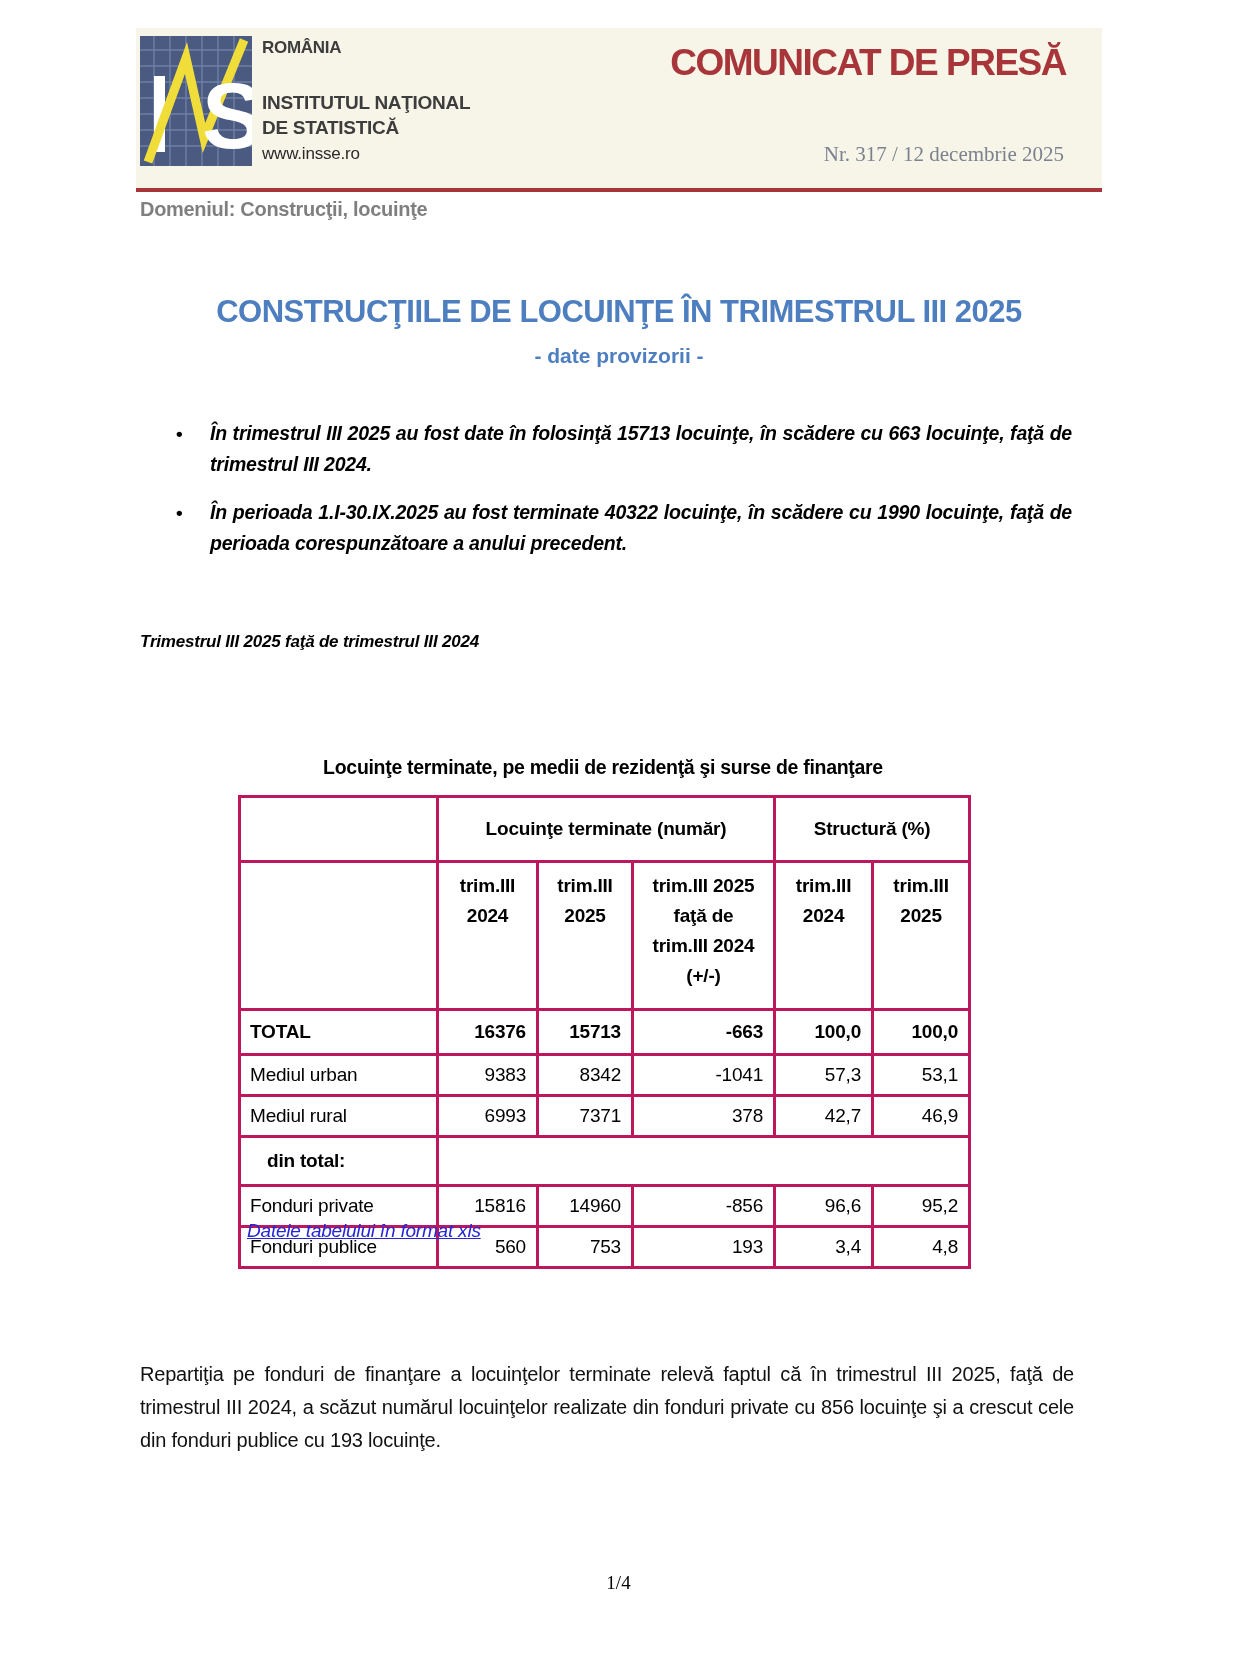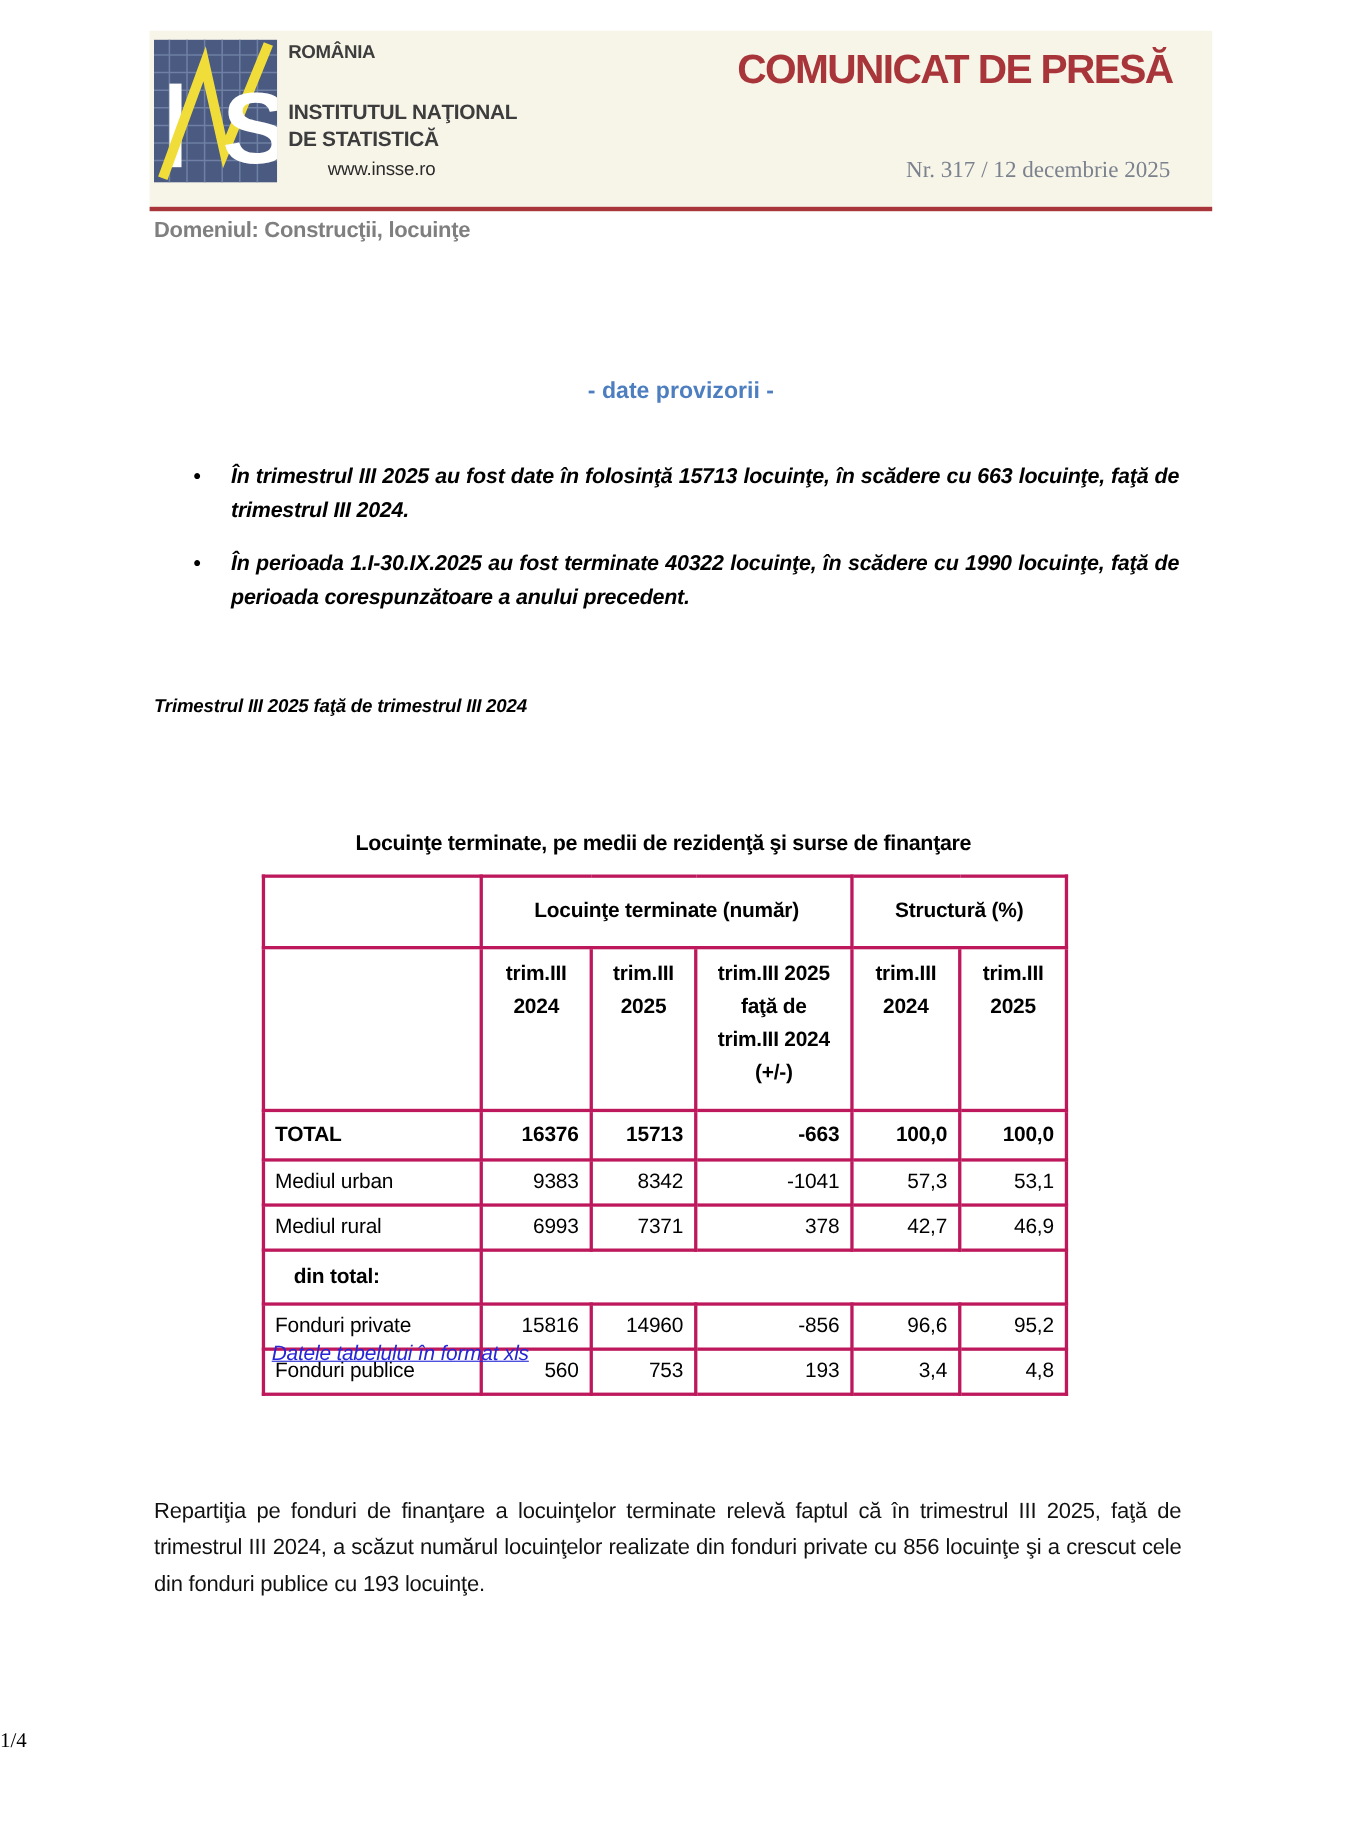--- a/index.html
+++ b/index.html
@@ -22,21 +22,21 @@
     position:absolute;left:126px;top:10px;
     font-size:17px;font-weight:bold;color:#3d3d3d;letter-spacing:-0.3px;
   }
   .brand-org{
     position:absolute;left:126px;top:62px;
     font-size:19px;font-weight:bold;color:#3d3d3d;line-height:25px;letter-spacing:-0.3px;
     white-space:pre-line;
   }
   .brand-site{
     position:absolute;left:126px;top:116px;
-    font-size:17px;color:#2a2a2a;letter-spacing:-0.2px;margin-left:36px;
+    font-size:17px;color:#2a2a2a;letter-spacing:-0.2px;
   }
   .press-title{
     position:absolute;right:36px;top:14px;
     font-size:37px;font-weight:bold;color:#a8353a;
     letter-spacing:-1.5px;white-space:nowrap;
   }
   .press-issue{
     position:absolute;right:38px;top:114px;
     font-family:"Liberation Serif", serif;
     font-size:21px;color:#7b828e;white-space:nowrap;
@@ -108,20 +108,21 @@
   
   .para{
     position:absolute;left:140px;width:934px;
     font-size:20px;color:#111;line-height:33px;letter-spacing:-0.2px;
   }
   .para-1{top:1293px;}
   .para-2{top:1358px;text-align:justify;}
   
   .page-number{
     position:absolute;left:0;top:1572px;width:1237px;
+    text-align:center;
     font-family:"Liberation Serif", serif;
     font-size:19px;color:#000;
   }
   
   .logo-letter{font-family:"Liberation Sans", sans-serif;font-weight:bold;}
 </style>
 </head>
 <body>
 
 <div class="page">
@@ -153,20 +154,21 @@
     <div class="brand-country">ROMÂNIA</div>
     <div class="brand-org">INSTITUTUL NAŢIONAL
 DE STATISTICĂ</div>
     <div class="brand-site">www.insse.ro</div>
     <div class="press-title">COMUNICAT DE PRESĂ</div>
     <div class="press-issue">Nr. 317 / 12 decembrie 2025</div>
   </div>
   <div class="red-rule"></div>
   <div class="domain-line">Domeniul: Construcţii, locuinţe</div>
 
+  <div class="main-title">CONSTRUCŢIILE DE LOCUINŢE ÎN TRIMESTRUL III 2025</div>
   <div class="sub-title">- date provizorii -</div>
 
   <div class="bullets">
     <div class="bullet-row">
       <div class="bullet-dot">•</div>
       <div class="bullet-text">În trimestrul III 2025 au fost date în folosinţă 15713 locuinţe, în scădere cu 663 locuinţe, faţă de trimestrul III 2024.</div>
     </div>
     <div class="bullet-row">
       <div class="bullet-dot">•</div>
       <div class="bullet-text">În perioada 1.I-30.IX.2025 au fost terminate 40322 locuinţe, în scădere cu 1990 locuinţe, faţă de perioada corespunzătoare a anului precedent.</div>

